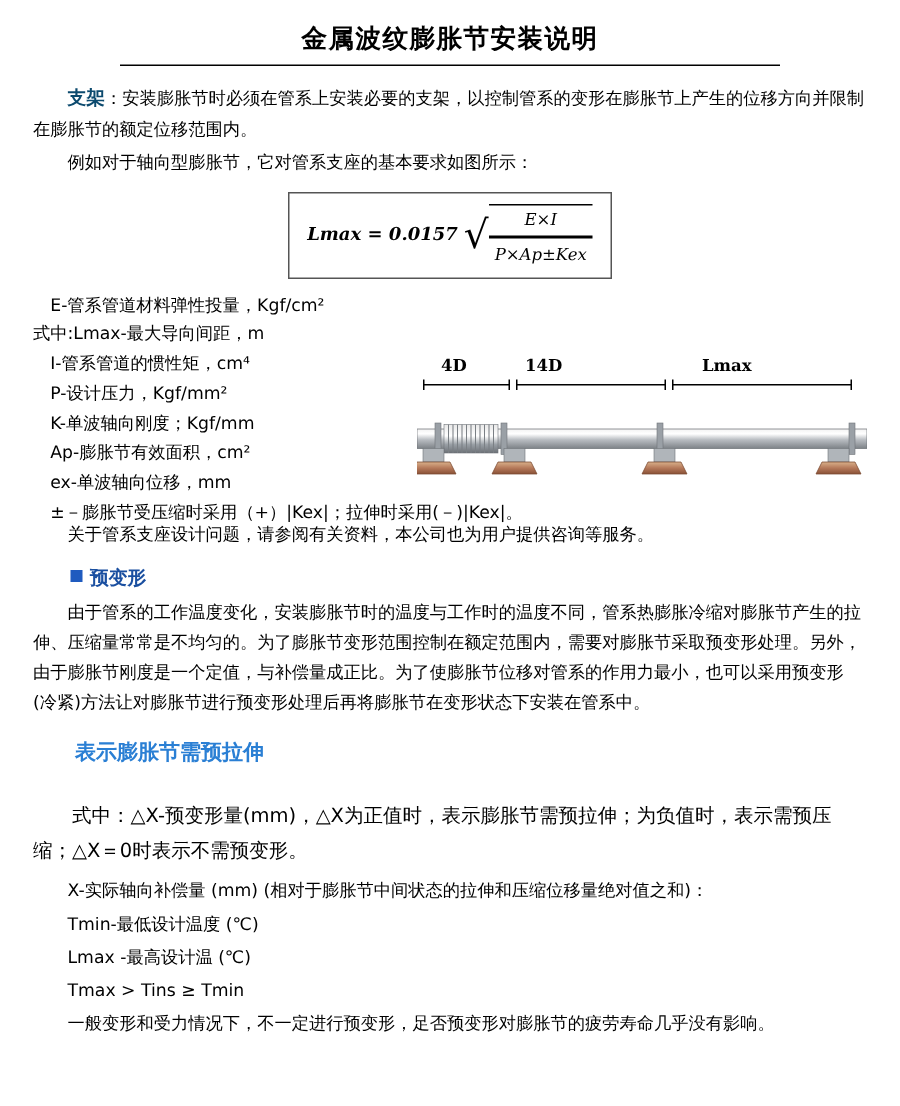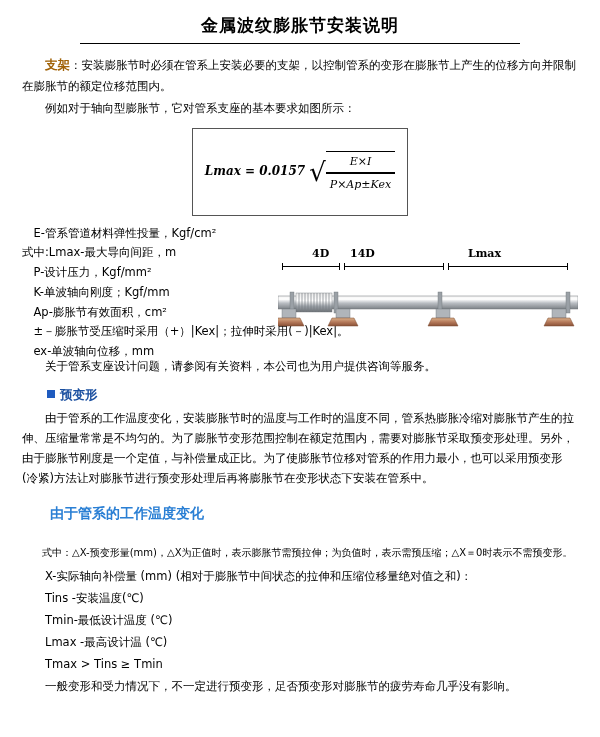--- a/index.html
+++ b/index.html
@@ -65,39 +65,39 @@
     color: #1a4fa0;
   }
   .sq-head-row {
     font-size: 11.5px;
     line-height: 1.75;
     margin: 8px 0 2px 0;
     text-indent: 2em;
     color: #000;
   }
   .sq-head-row .hlabel {
-    color: #a16207;
+    color: #0c4a6e;
     font-weight: bold;
     font-size: 12.5px;
   }
   .sub-head {
     color: #2a7fd4;
     font-weight: bold;
     font-size: 14px;
     margin: 12px 0 6px 0;
     text-indent: 2em;
   }
   .formula-box {
     display: flex;
     justify-content: center;
     margin: 10px 0 8px 0;
   }
   .formula {
     border: 1px solid #555;
-    padding: 20px 12px;
+    padding: 5px 12px;
     font-family: "DejaVu Serif", "Liberation Serif", serif;
     font-size: 12px;
     display: flex;
     align-items: center;
     gap: 4px;
   }
   .formula .lhs {
     font-weight: bold;
     font-style: italic;
   }
@@ -199,21 +199,21 @@
     content: "";
     position: absolute;
     top: -3px;
     width: 1px;
     height: 7px;
     background: #000;
   }
   .dimline::before { left: 0; }
   .dimline::after { right: 0; }
   .small-note {
-    font-size: 10px;
+    font-size: 13px;
     margin-top: 19px;
   }
 </style>
 </head>
 <body>
 
 <div class="page">
 
   <div class="doc-title">金属波纹膨胀节安装说明</div>
   <div class="title-rule"></div>
@@ -235,31 +235,32 @@
             <span class="num">E×I</span>
             <span class="den">P×Ap±Kex</span>
           </span>
         </span>
       </div>
     </div>
 
     <div class="legend">
       <p style="text-indent:1em">E-管系管道材料弹性投量，Kgf/cm²</p>
       <p>式中:Lmax-最大导向间距，m</p>
+      <p style="text-indent:1em">I-管系管道的惯性矩，cm⁴</p>
       <p style="text-indent:1em">P-设计压力，Kgf/mm²</p>
       <p style="text-indent:1em">K-单波轴向刚度；Kgf/mm</p>
       <p style="text-indent:1em">Ap-膨胀节有效面积，cm²</p>
+      <p style="text-indent:1em">ex-单波轴向位移，mm</p>
       <p style="text-indent:1em">±－膨胀节受压缩时采用（+）|Kex|；拉伸时采用(－)|Kex|。</p>
-      <p style="text-indent:1em">ex-单波轴向位移，mm</p>
     </div>
 
     <div class="fig-wrap">
       <div class="figure">
         <div class="fig-labels">
-          <span style="left:34px">4D</span>
+          <span style="left:16px">4D</span>
           <span style="left:72px">14D</span>
           <span style="left:190px">Lmax</span>
         </div>
         <div class="fig-dims">
           <div class="dimline" style="left:4px; width:58px;"></div>
           <div class="dimline" style="left:66px; width:100px;"></div>
           <div class="dimline" style="left:170px; width:120px;"></div>
         </div>
         <svg width="300" height="72" viewBox="0 0 300 72">
           <defs>
@@ -324,25 +325,24 @@
       </div>
     </div>
 
     <p class="indent" style="margin-top:2px">关于管系支座设计问题，请参阅有关资料，本公司也为用户提供咨询等服务。</p>
 
     <div class="sq-head">
       <span class="sq"></span><span class="htext">预变形</span>
     </div>
     <p class="indent">由于管系的工作温度变化，安装膨胀节时的温度与工作时的温度不同，管系热膨胀冷缩对膨胀节产生的拉伸、压缩量常常是不均匀的。为了膨胀节变形范围控制在额定范围内，需要对膨胀节采取预变形处理。另外，由于膨胀节刚度是一个定值，与补偿量成正比。为了使膨胀节位移对管系的作用力最小，也可以采用预变形(冷紧)方法让对膨胀节进行预变形处理后再将膨胀节在变形状态下安装在管系中。</p>
 
-    <div class="sub-head">由于管系的工作温度变化</div>
+    <div class="sub-head">表示膨胀节需预拉伸</div>
 
 
     <p class="indent small-note">式中：△X-预变形量(mm)，△X为正值时，表示膨胀节需预拉伸；为负值时，表示需预压缩；△X＝0时表示不需预变形。</p>
     <p style="text-indent:2em; margin-top:4px">X-实际轴向补偿量 (mm) (相对于膨胀节中间状态的拉伸和压缩位移量绝对值之和)：</p>
-    <p style="text-indent:2em">Tins -安装温度(℃)</p>
     <p style="text-indent:2em">Tmin-最低设计温度 (℃)</p>
     <p style="text-indent:2em">Lmax -最高设计温 (℃)</p>
     <p style="text-indent:2em">Tmax &gt; Tins ≥ Tmin</p>
     <p class="indent">一般变形和受力情况下，不一定进行预变形，足否预变形对膨胀节的疲劳寿命几乎没有影响。</p>
 
   </div>
 </div>
 
 </body></html>

